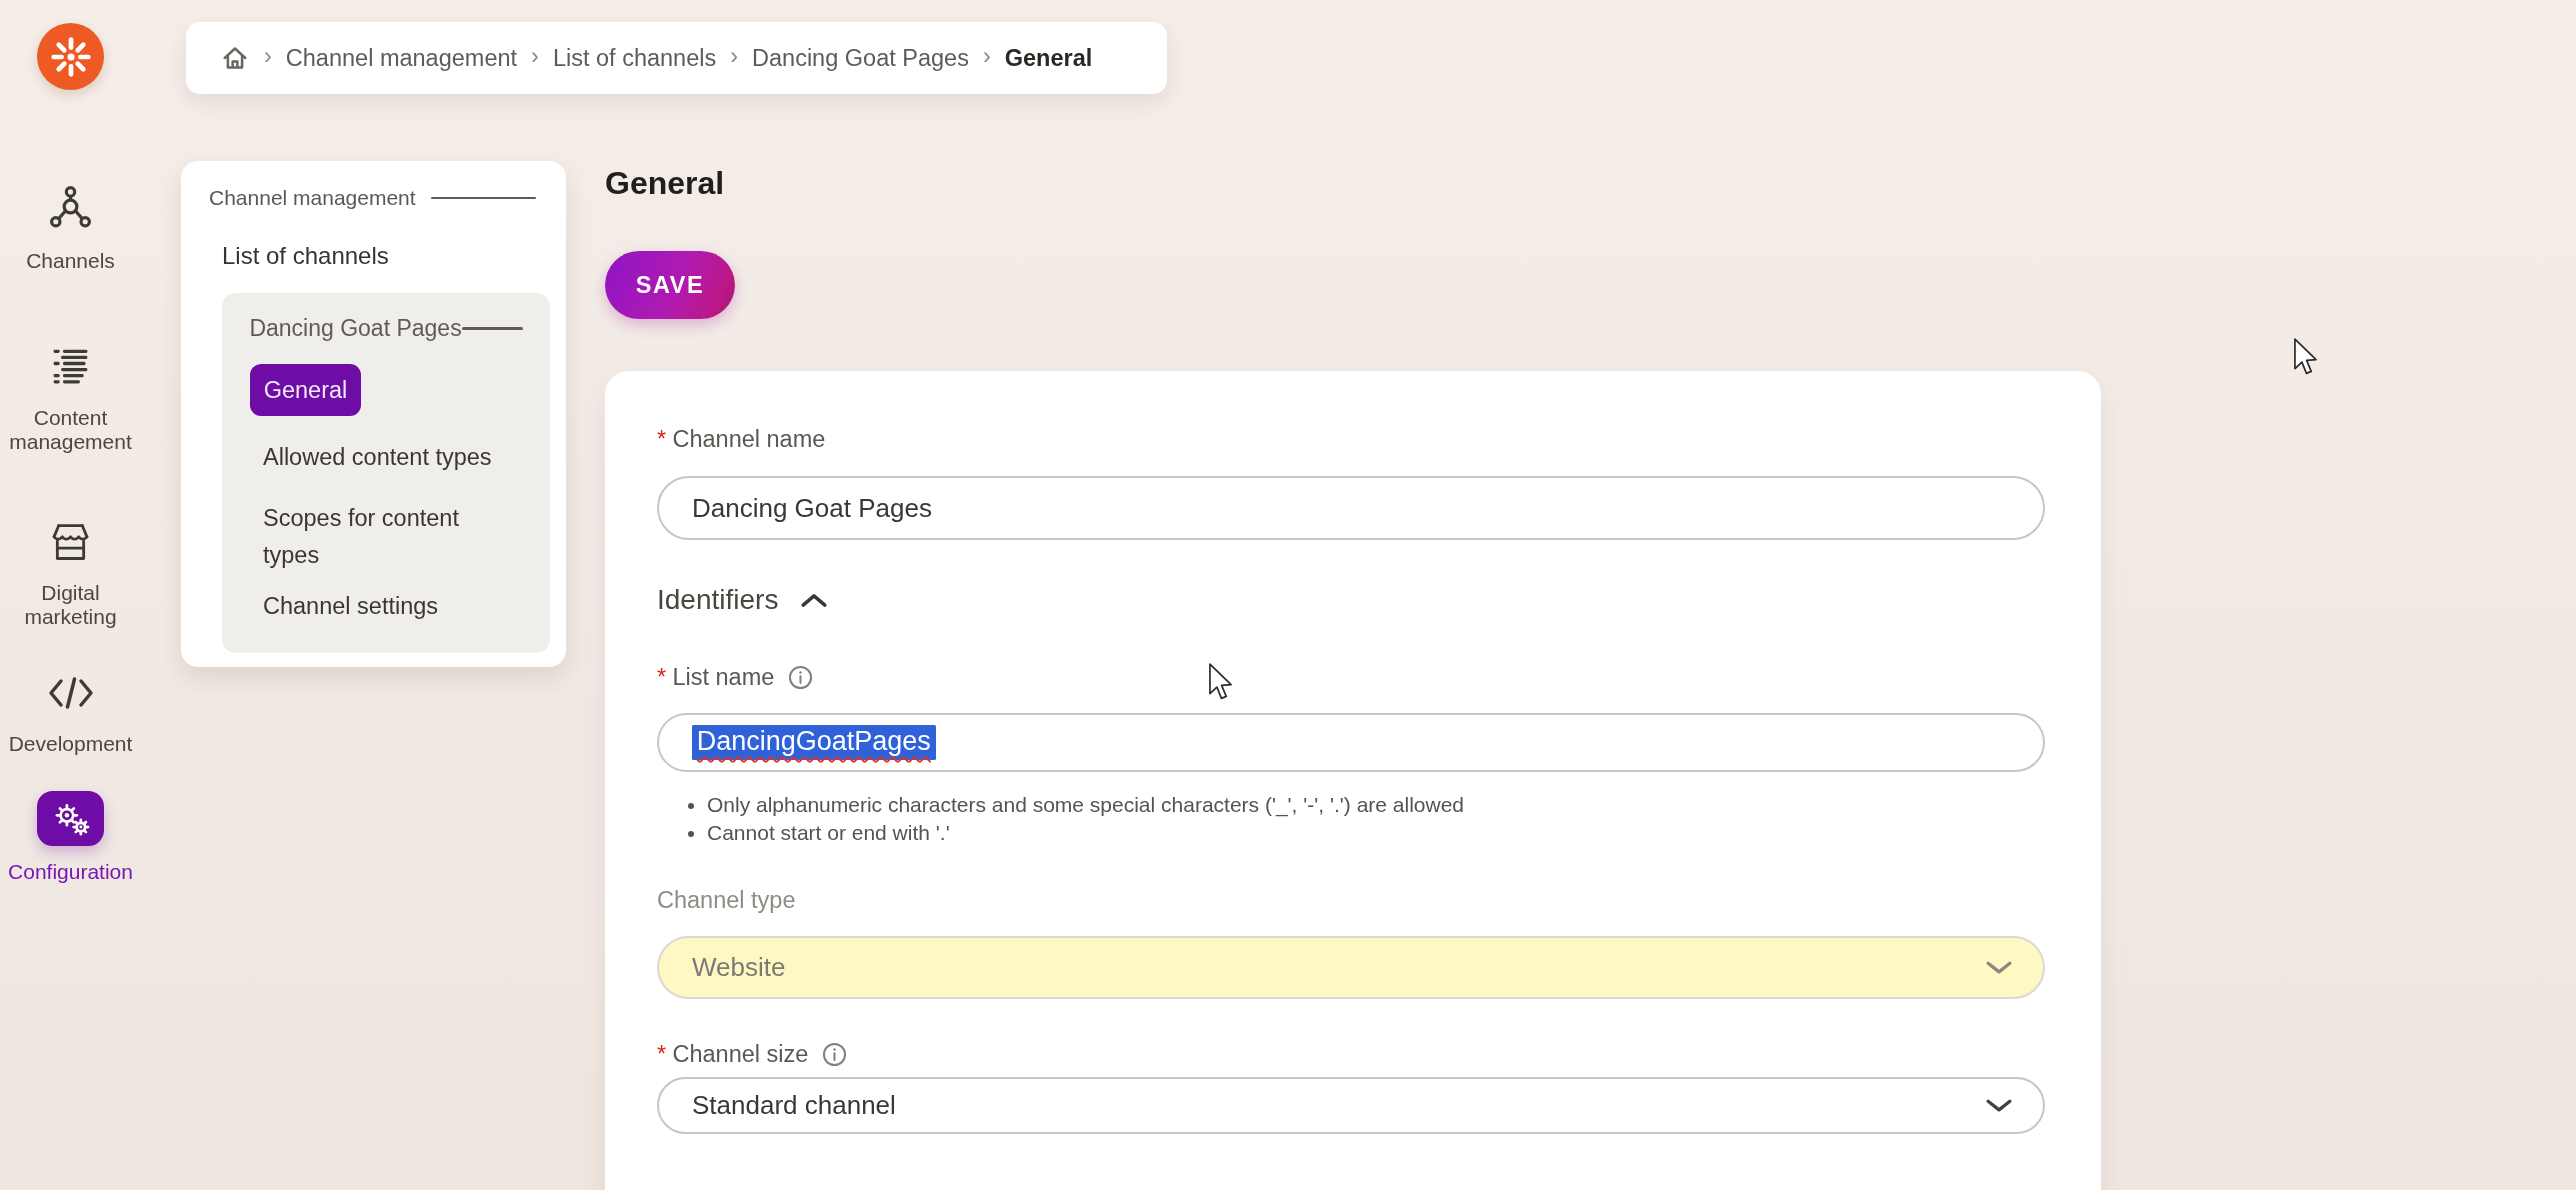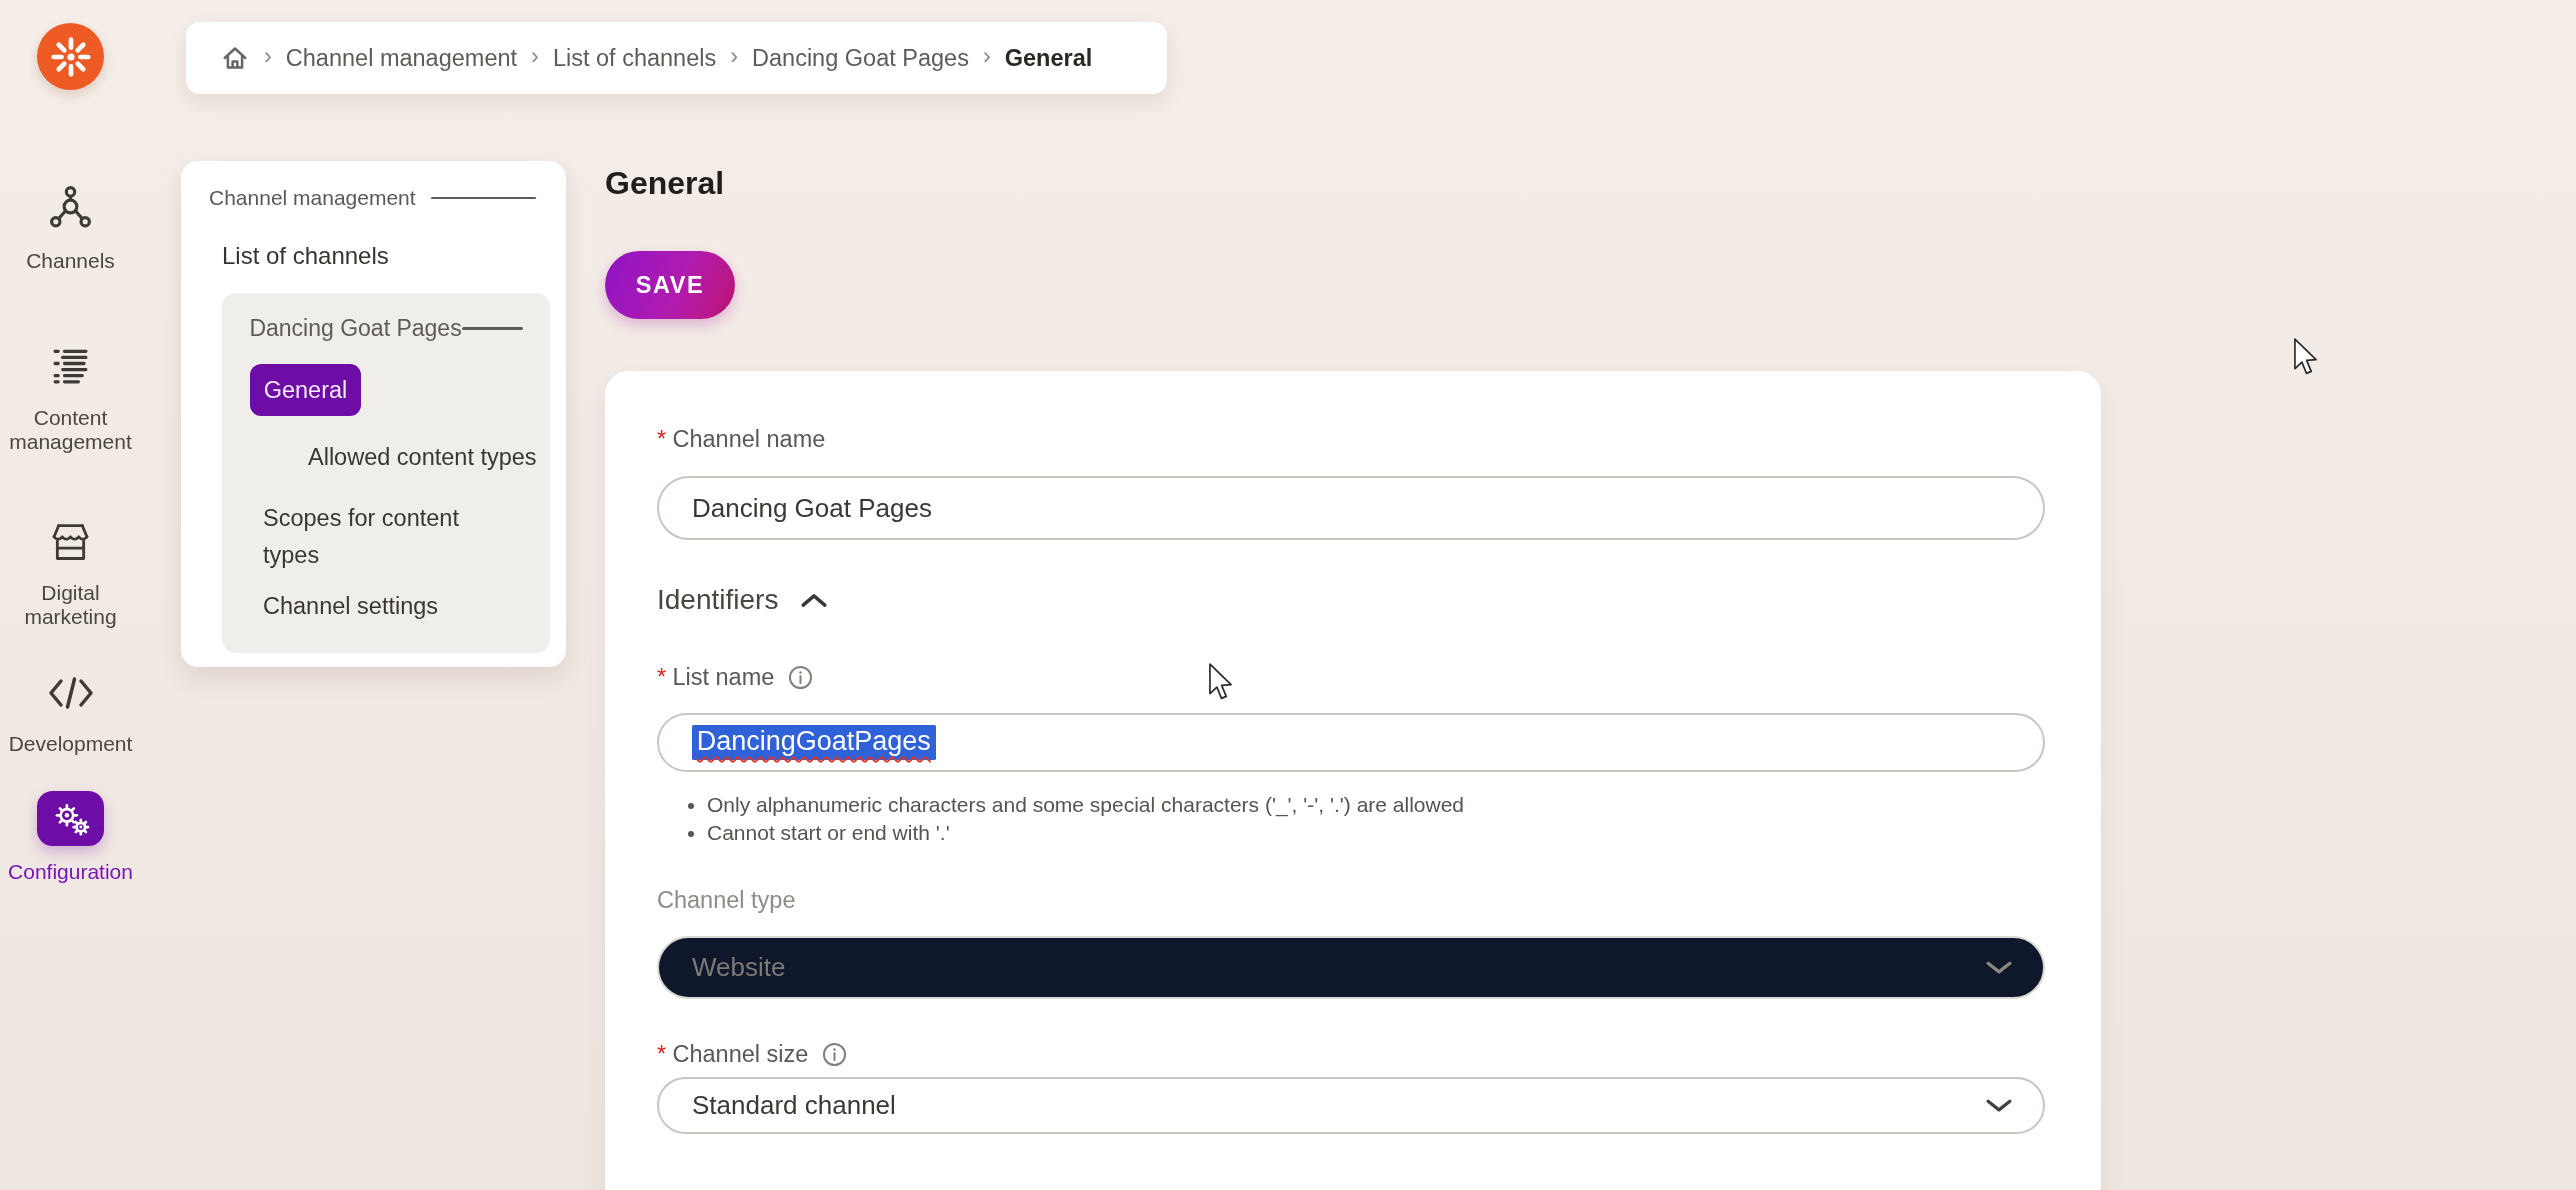--- a/index.html
+++ b/index.html
@@ -38,21 +38,21 @@
   .sp-list-item{position:absolute;left:41px;top:81px;font-size:24px;color:#37342f;cursor:pointer;}
   .sp-group{position:absolute;left:41px;top:132px;width:328px;height:360px;background:#f0eeeb;
             border-radius:14px;box-sizing:border-box;}
   .spg-title-row{position:absolute;left:27.4px;right:27.4px;top:22px;display:flex;align-items:center;}
   .spg-title{font-size:23px;color:#5f5b56;white-space:nowrap;}
   .spg-rule{flex:1;height:2.4px;background:#5f5b56;margin-left:17px;border-radius:1.6px;max-width:72px;margin-left:auto;}
   .spg-pill{position:absolute;left:28px;top:71px;width:111px;height:52px;background:#6e0da6;border-radius:11px;
             display:flex;align-items:center;justify-content:center;cursor:pointer;}
   .spg-pill span{color:#f3e8fb;font-size:23.5px;}
   .spg-item{position:absolute;left:41px;font-size:23.5px;color:#3a3733;line-height:37px;cursor:pointer;}
-  .spg-item.i1{top:146px;margin-left:45px;}
+  .spg-item.i1{top:146px;}
   .spg-item.i2{top:207px;width:243px;}
   .spg-item.i3{top:295px;}
 
   
   .page-title{position:absolute;left:605px;top:165px;font-size:32px;font-weight:700;color:#211e1b;}
   .save-btn{position:absolute;left:605px;top:251px;width:130px;height:68px;border:none;border-radius:34px;
             background:linear-gradient(115deg,#8f14c6 0%,#b01bb0 55%,#bb1787 85%,#aa1470 100%);
             color:#ffffff;font-family:"Liberation Sans",sans-serif;font-size:23.5px;font-weight:700;
             letter-spacing:1.6px;cursor:pointer;box-shadow:0 6.3px 14px rgba(160,20,150,.25);}
 
@@ -60,21 +60,21 @@
         border-radius:23.5px;box-shadow:0 11px 27px rgba(95,60,35,.08);}
 
   .f-label{position:absolute;left:52px;display:flex;align-items:center;gap:6.3px;font-size:23.5px;color:#5b5752;}
   .f-req{color:#d7261d;}
   .f-label.muted{color:#8f8b85;}
   .info-icon{margin-left:7.8px;display:inline-flex;cursor:pointer;}
 
   .f-input{position:absolute;left:52px;width:1388px;border:2px solid #c9c5c1;border-radius:34px;
            background:#ffffff;box-sizing:border-box;display:flex;align-items:center;
            padding-left:33px;font-size:26px;color:#3b3733;}
-  .f-input.disabled{background:#0f172a;border-color:#dad7d4;color:#7d7974;}
+  .f-input.disabled{background:#fef9c3;border-color:#dad7d4;color:#7d7974;}
   .sel-chevron{position:absolute;right:30px;top:50%;transform:translateY(-50%);display:flex;}
 
   .sel-text{background:#2f62d8;color:#ffffff;padding:1.6px 4.7px 3.1px 4.7px;border-radius:1.6px;
             text-decoration:underline wavy #e03323 2px;text-underline-offset:5.5px;}
 
   .sec-head{position:absolute;left:52px;display:flex;align-items:center;font-size:28px;color:#49453f;}
   .sec-head .chev{margin-left:22px;display:flex;cursor:pointer;}
 
   .hints{position:absolute;left:75px;top:420px;margin:0;padding:0 0 0 27px;}
   .hints li{font-size:21px;line-height:28px;color:#57534e;}

